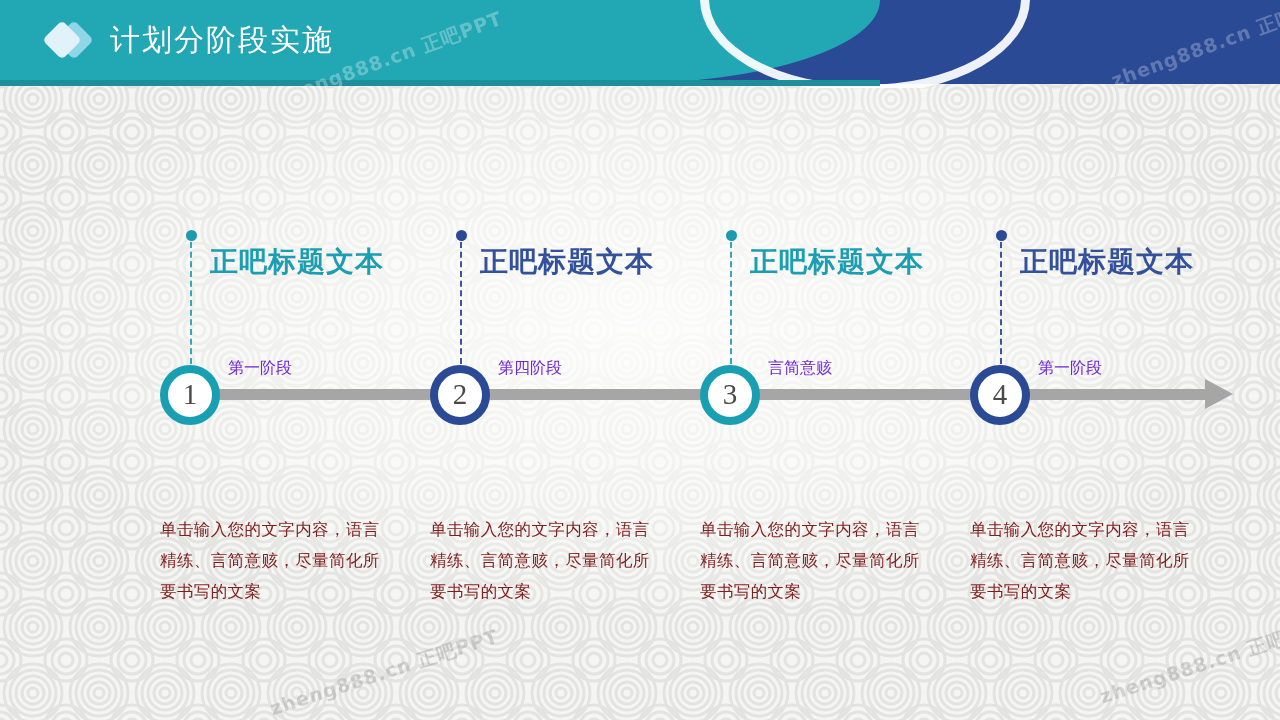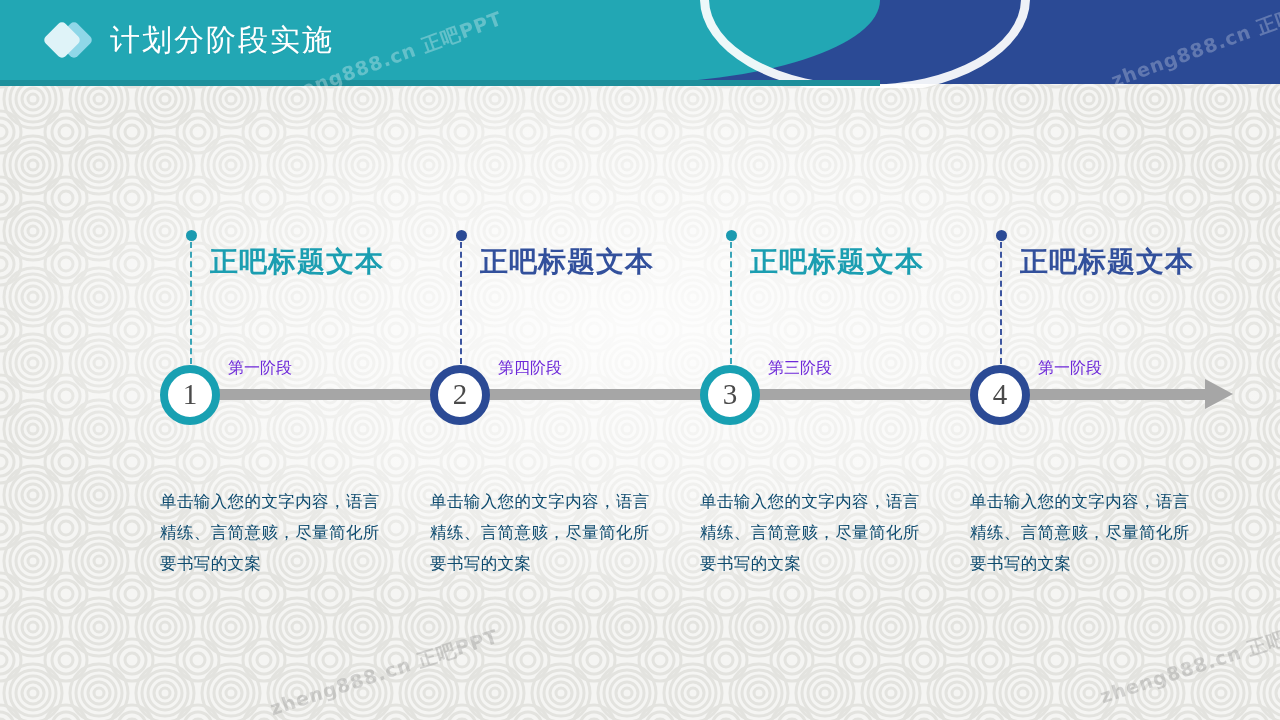--- a/index.html
+++ b/index.html
@@ -225,25 +225,25 @@
     letter-spacing: 1px;
     white-space: nowrap;
   }
   .stage.teal .heading { color: #1b9eb1; }
   .stage.blue .heading { color: #32509c; }
 
   
   .body-text {
     position: absolute;
     left: 10px;
-    top: 486px;
+    top: 514px;
     width: 222px;
     font-size: 16.5px;
     line-height: 31px;
-    color: #0c4a6e;
+    color: #7f1d1d;
     letter-spacing: 0.4px;
   }
 
   
   .wm {
     position: absolute;
     color: rgba(120,120,120,0.28);
     font-family: "DejaVu Sans", sans-serif;
     font-weight: bold;
     white-space: nowrap;
@@ -366,21 +366,21 @@
 
   <div class="stage teal" style="left:690px;">
     <div class="conn">
       <div class="dot"></div>
       <div class="dash"></div>
     </div>
     <div class="heading">正吧标题文本</div>
     <div class="node">
       <span>3</span>
     </div>
-    <div class="phase-label">第三阶段</div>
+    <div class="phase-label">言简意赅</div>
     <div class="body-text">单击输入您的文字内容，语言精练、言简意赅，尽量简化所要书写的文案</div>
   </div>
 
   <div class="stage blue" style="left:960px;">
     <div class="conn">
       <div class="dot"></div>
       <div class="dash"></div>
     </div>
     <div class="heading">正吧标题文本</div>
     <div class="node">

